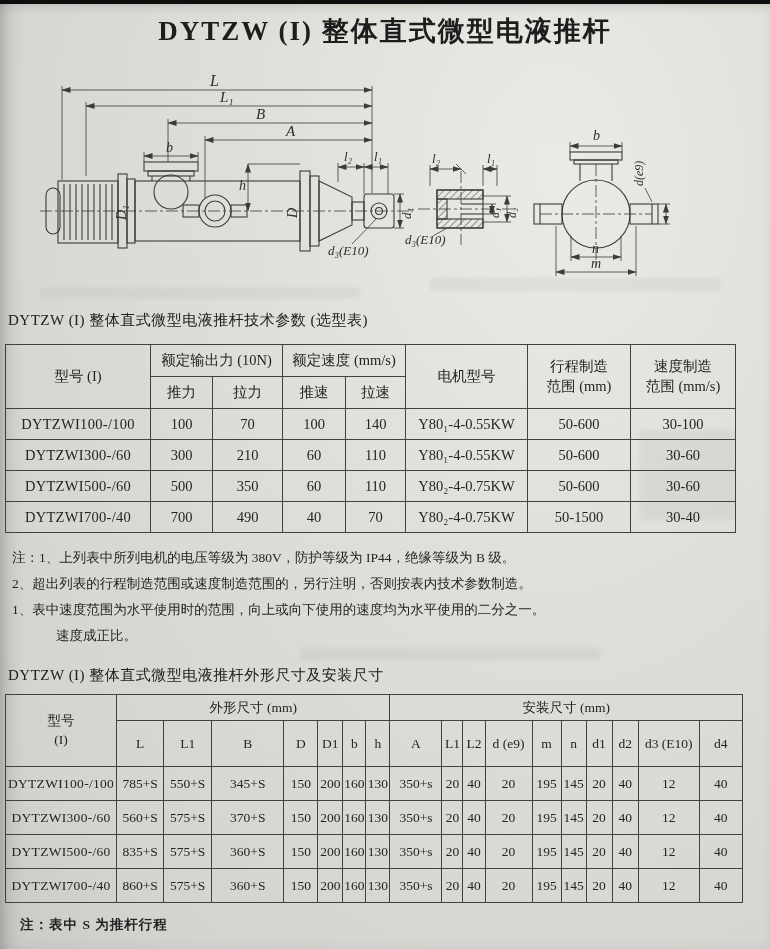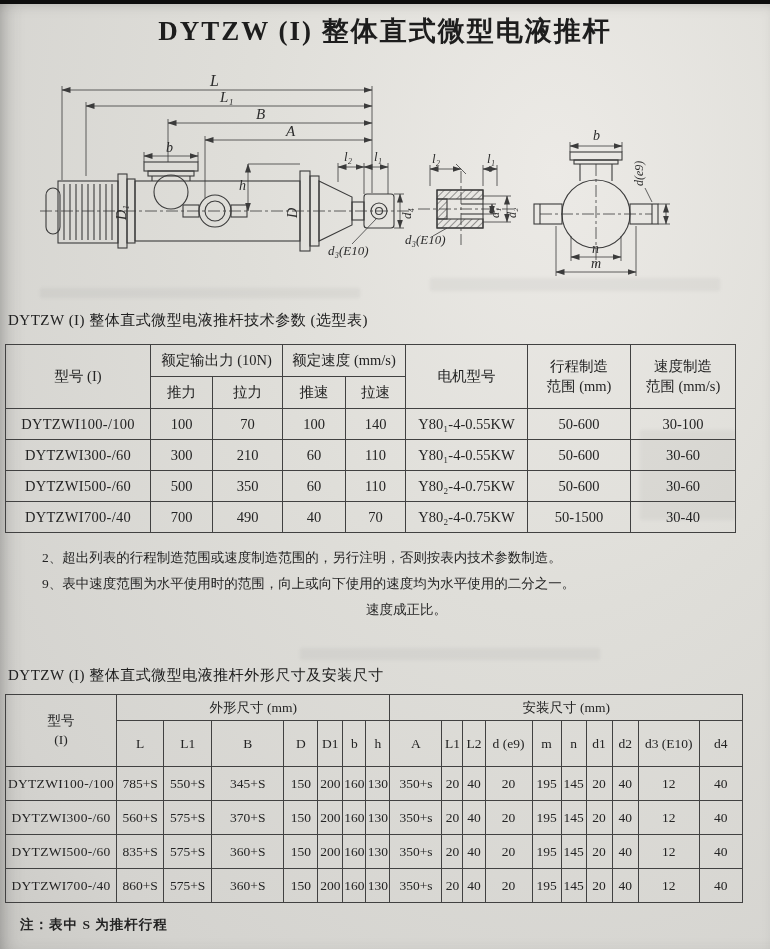--- a/index.html
+++ b/index.html
@@ -24,22 +24,22 @@
   #dim-table{top:694px;width:738px;}
   #dim-table th{font-size:13.5px;}
   #dim-table td{font-size:13.5px;}
   #dim-table .grp-row{height:26px;}
   #dim-table .sub-row{height:46px;}
   #dim-table tbody tr{height:34px;}
   .two-line{white-space:pre-line;line-height:1.35;}
   .model-cell{letter-spacing:.3px;}
   .notes{position:absolute;top:545px;left:12px;width:745px;font-size:13.5px;color:#242424;}
   .notes .note-line{line-height:26px;white-space:nowrap;}
-  .notes .indent1{margin-left:30px;}
-  .notes .indent2{margin-left:44px;text-align:center;}
+  .notes .indent1{}
+  .notes .indent2{margin-left:44px;}
   .footnote{position:absolute;top:916px;left:20px;font-size:13.5px;font-weight:700;color:#242424;letter-spacing:1px;text-align:right;}
   svg{position:absolute;left:0;top:68px;}
   svg text{font-family:"Liberation Serif","DejaVu Serif",serif;font-style:italic;fill:#2c2c2c;}
   .ghost{position:absolute;background:rgba(110,110,110,.08);filter:blur(1.5px);border-radius:2px;}
 </style>
 </head>
 <body>
 
 <div class="page">
 
@@ -291,22 +291,23 @@
         <td>40</td>
         <td>70</td>
         <td>Y80₂-4-0.75KW</td>
         <td>50-1500</td>
         <td>30-40</td>
       </tr>
     </tbody>
   </table>
 
   <div class="notes">
+    <div class="note-line">注：1、上列表中所列电机的电压等级为 380V，防护等级为 IP44，绝缘等级为 B 级。</div>
     <div class="note-line indent1">2、超出列表的行程制造范围或速度制造范围的，另行注明，否则按表内技术参数制造。</div>
-    <div class="note-line indent1">9、表中速度范围为水平使用时的范围，向上或向下使用的速度均为水平使用的二分之一。</div>
+    <div class="note-line indent1">1、表中速度范围为水平使用时的范围，向上或向下使用的速度均为水平使用的二分之一。</div>
     <div class="note-line indent2">速度成正比。</div>
   </div>
 
   <div class="caption" id="cap2">DYTZW (I) 整体直式微型电液推杆外形尺寸及安装尺寸</div>
 
   <table id="dim-table">
     <colgroup>
       <col style="width:111px">
         <col style="width:47px">
         <col style="width:48px">

